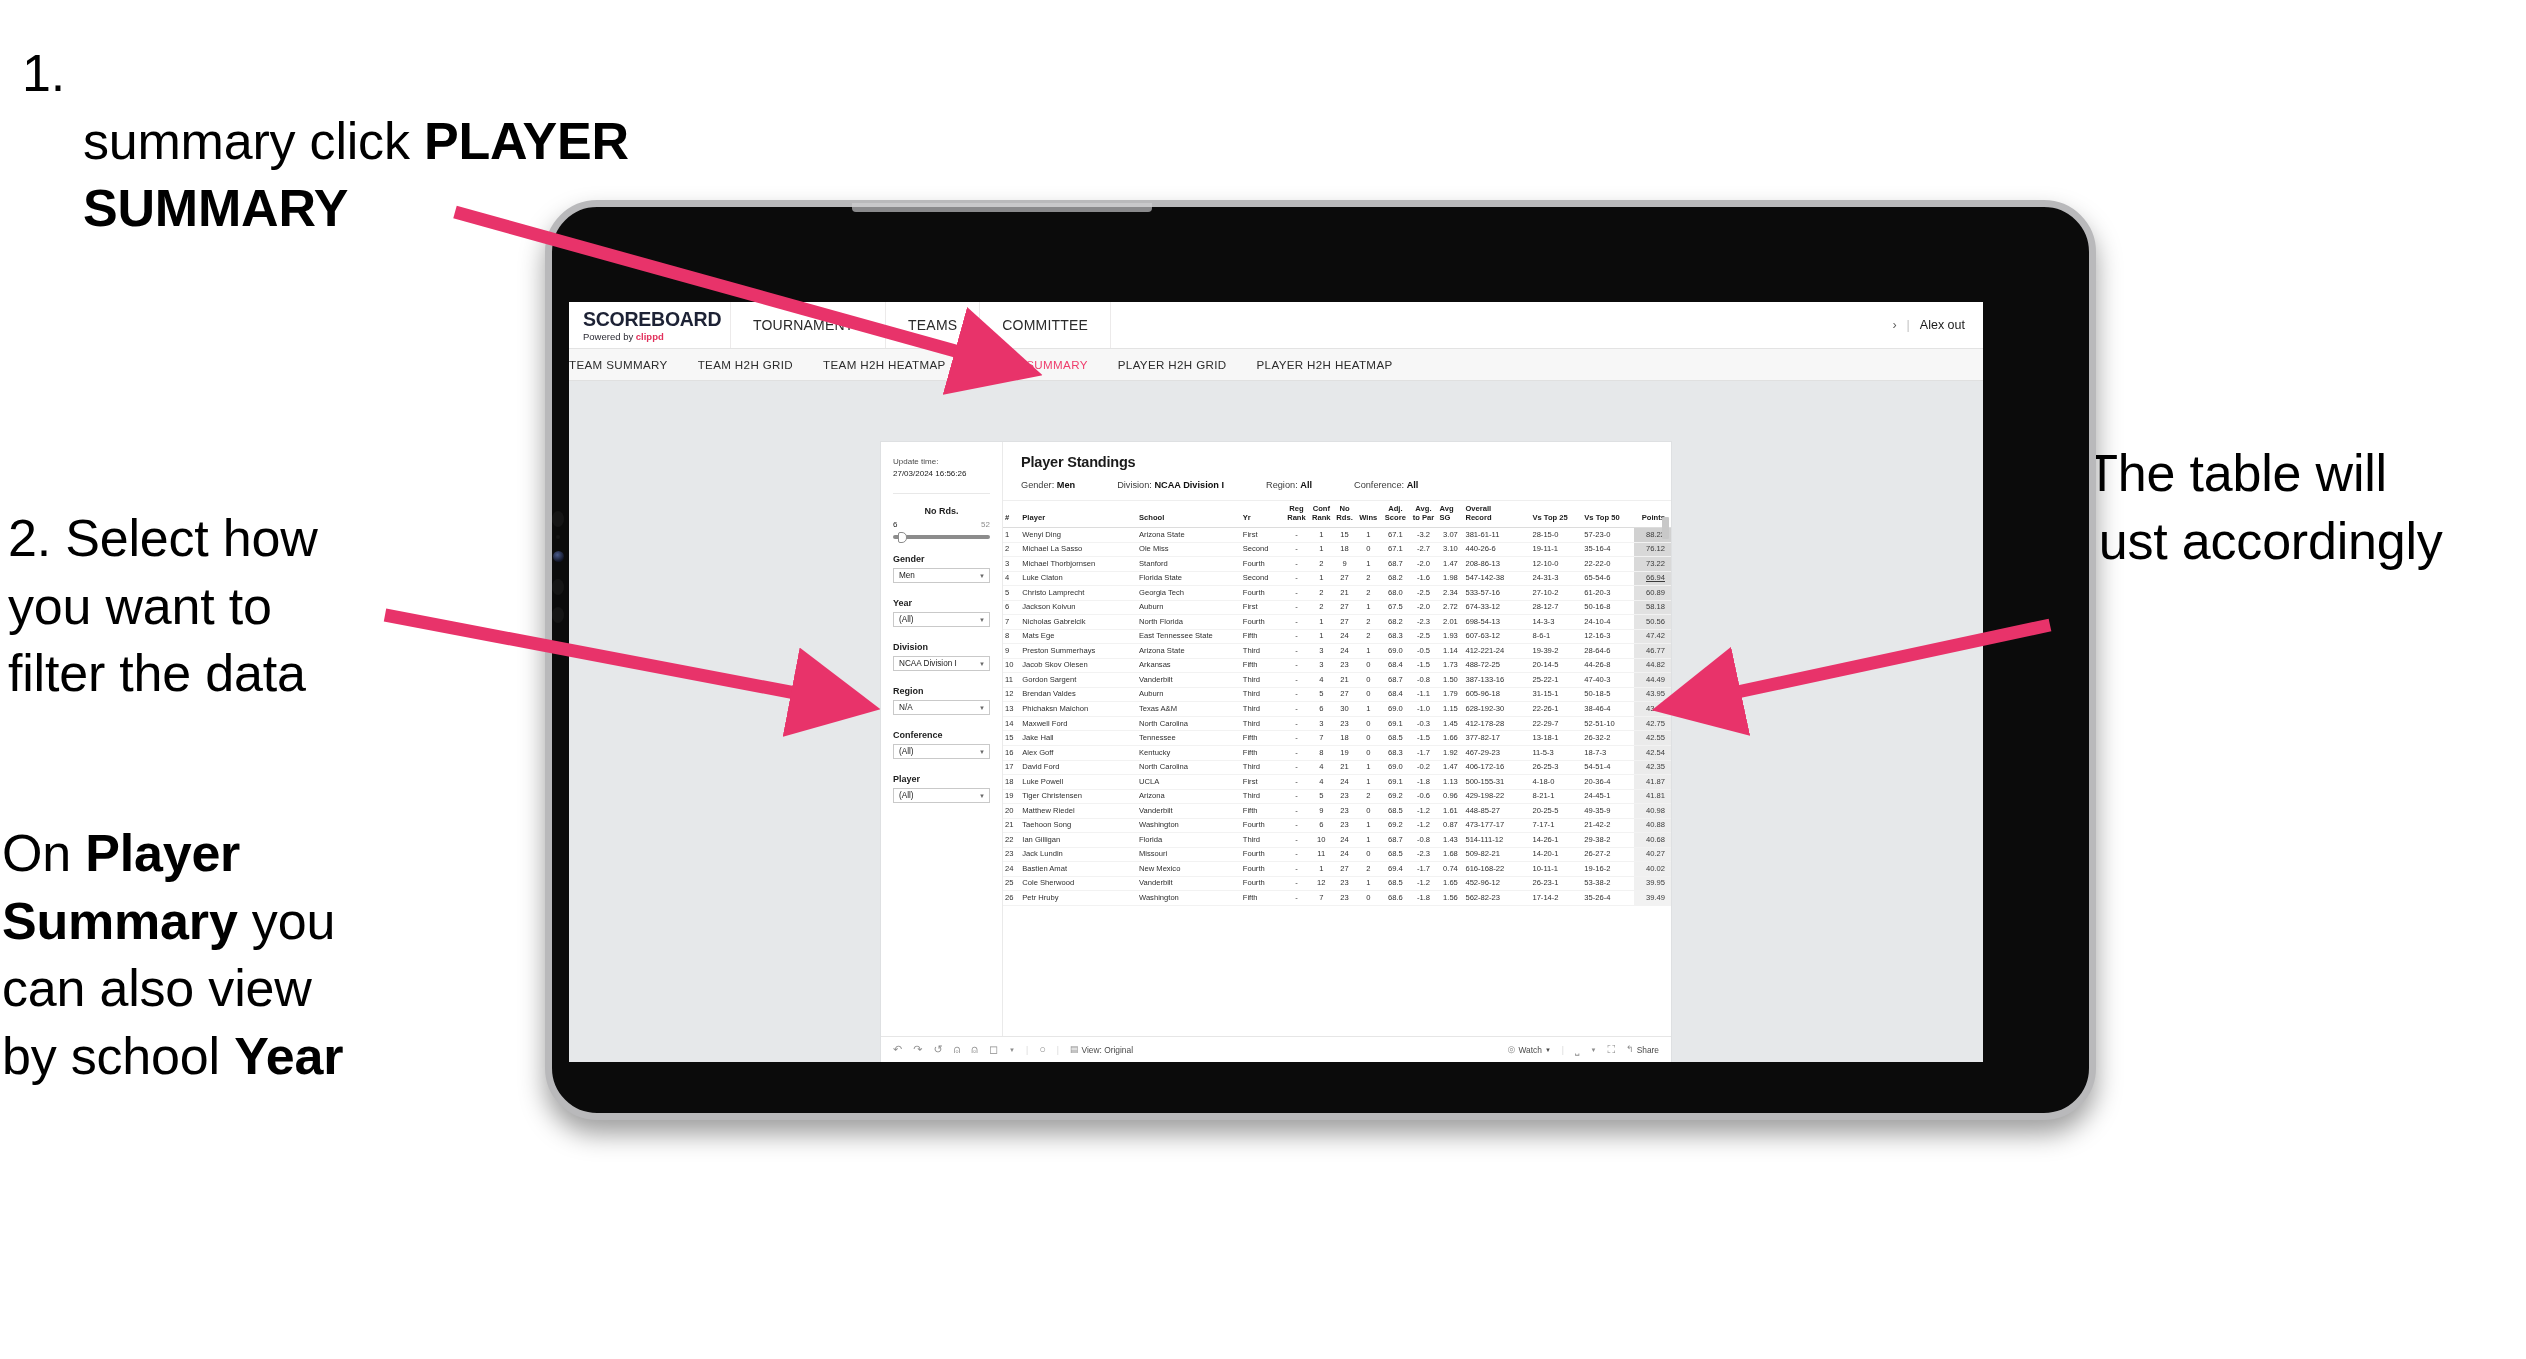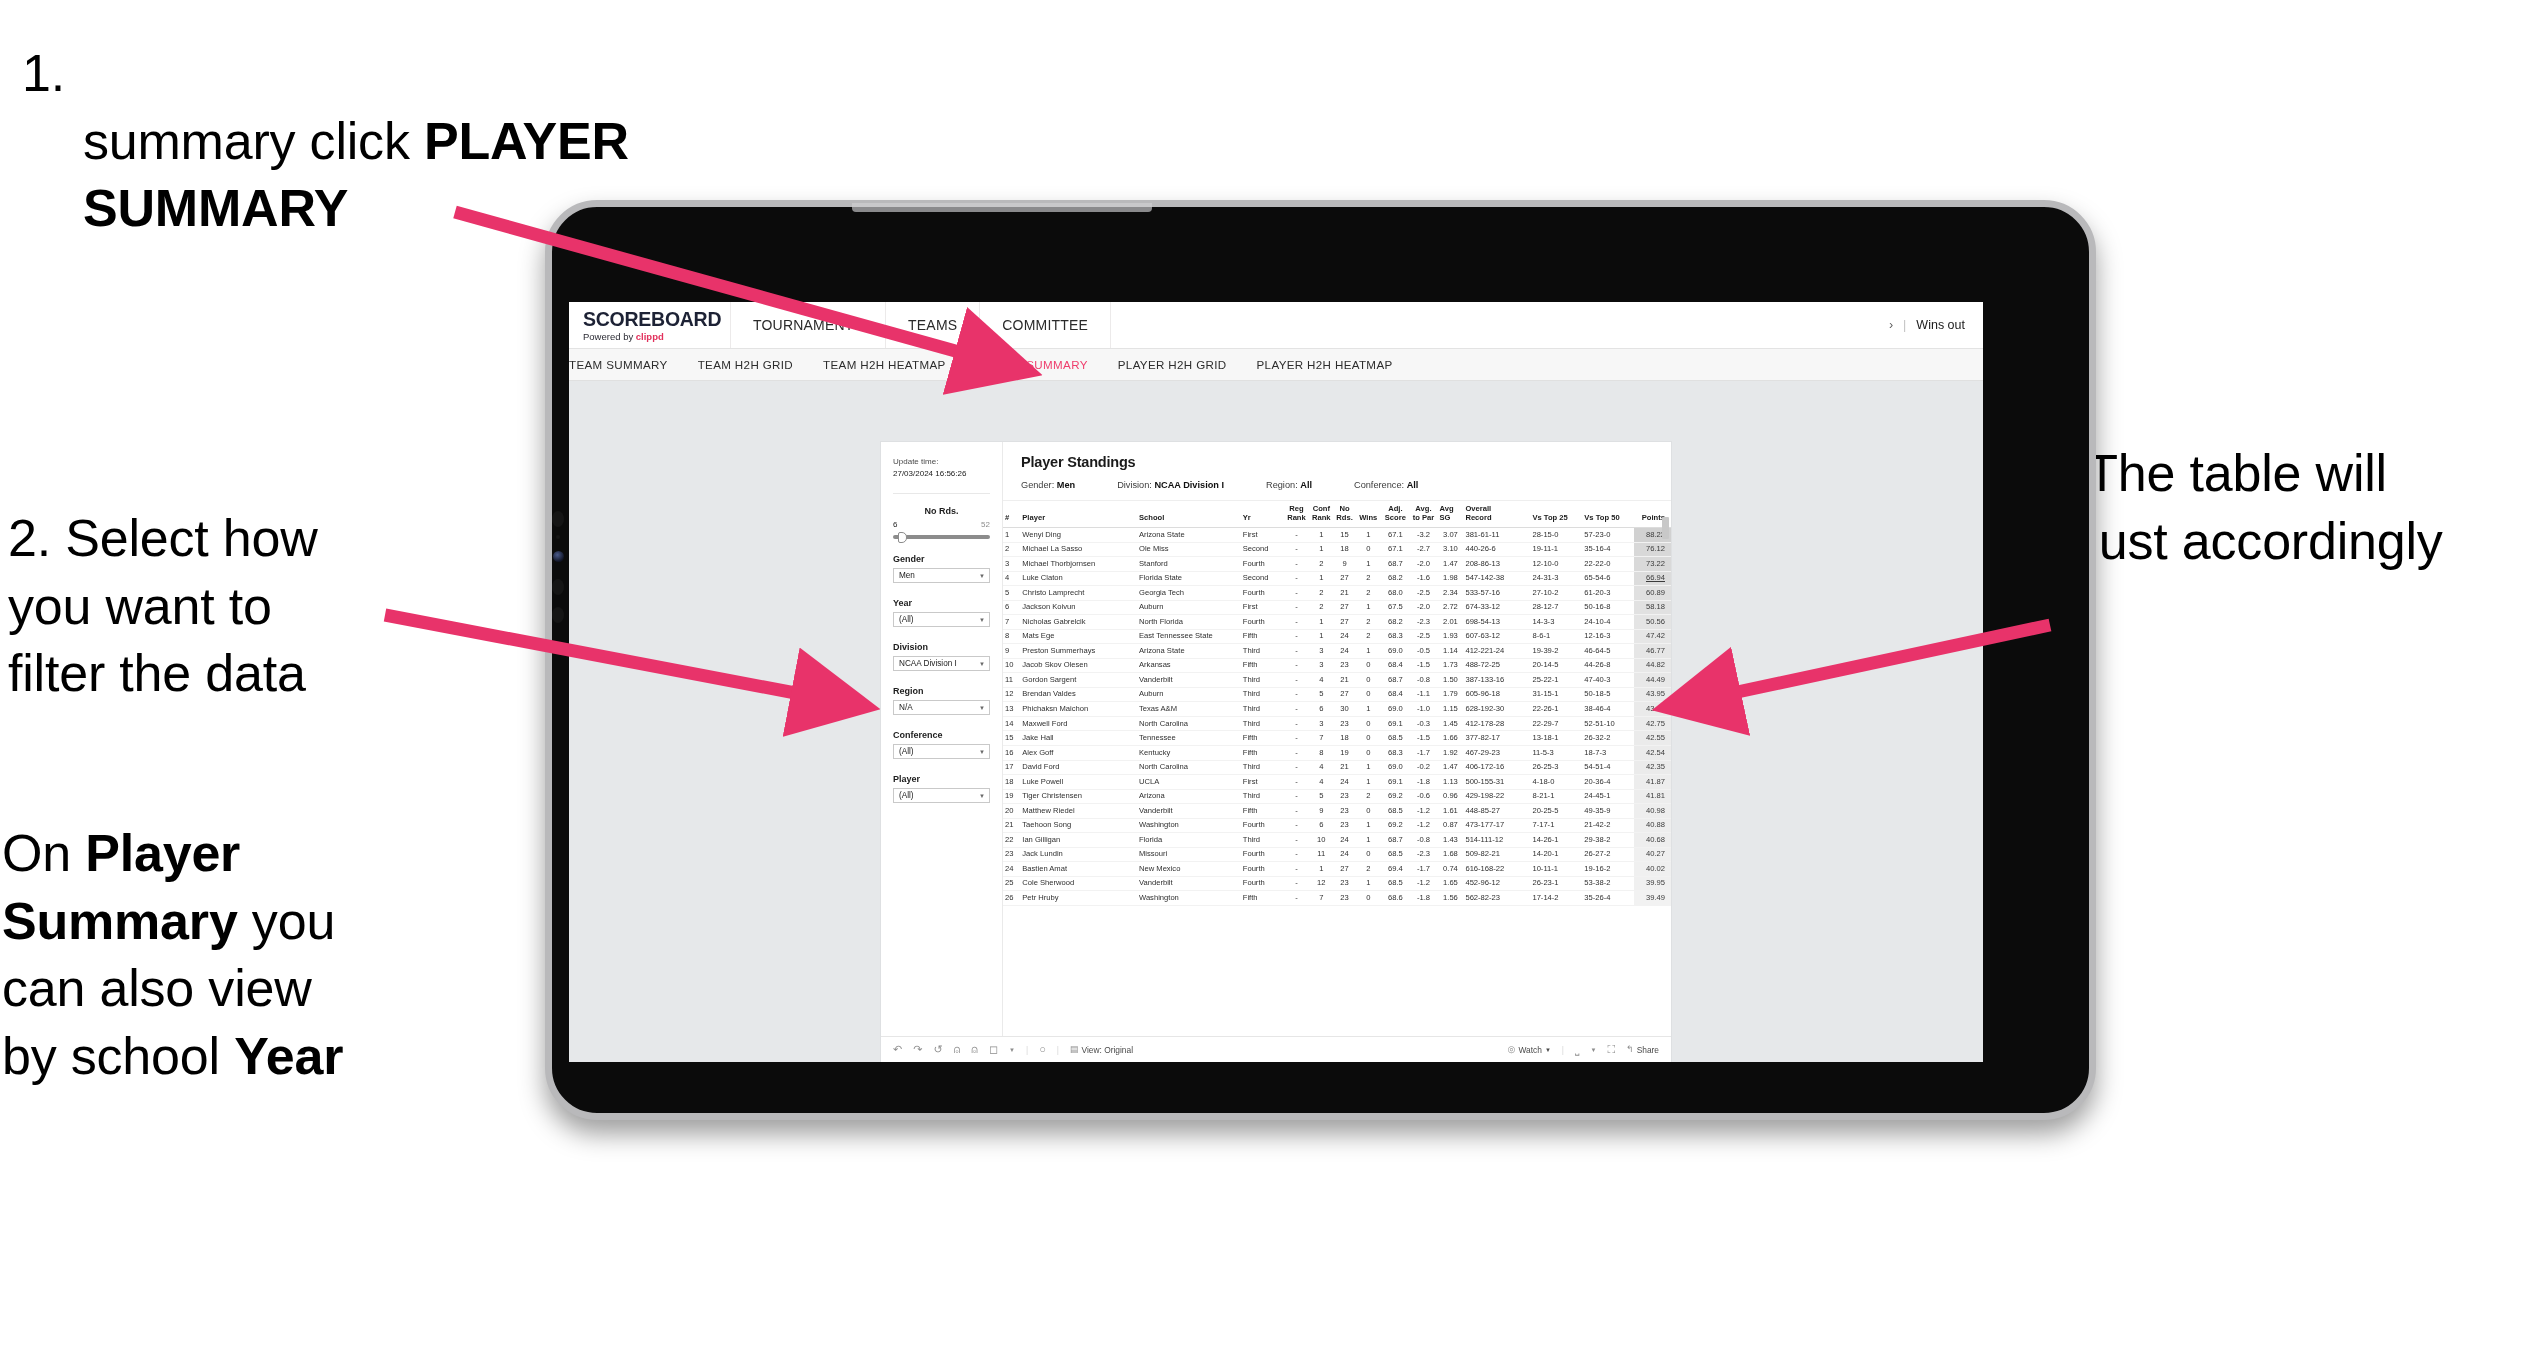--- a/index.html
+++ b/index.html
@@ -234,21 +234,21 @@
           <div class="sub">
             <span>Powered by </span><span class="clippd">clippd</span>
           </div>
         </div>
         <div class="navitem">TOURNAMENTS</div>
         <div class="navitem">TEAMS</div>
         <div class="navitem">COMMITTEE</div>
         <div class="appbar-right">
           <span class="trunc">›</span>
           <span class="sep">|</span>
-          <span>Wins out</span>
+          <span>Alex out</span>
         </div>
       </div>
 
       <div class="tabbar">
         <div class="tab">TEAM SUMMARY</div>
         <div class="tab">TEAM H2H GRID</div>
         <div class="tab">TEAM H2H HEATMAP</div>
         <div class="tab active">PLAYER SUMMARY</div>
         <div class="tab">PLAYER H2H GRID</div>
         <div class="tab">PLAYER H2H HEATMAP</div>
@@ -509,21 +509,21 @@
                         <td class="c-yr">Third</td>
                         <td class="c-rr">-</td>
                         <td class="c-cr">3</td>
                         <td class="c-nr">24</td>
                         <td class="c-wins">1</td>
                         <td class="c-adj">69.0</td>
                         <td class="c-atp">-0.5</td>
                         <td class="c-sg">1.14</td>
                         <td class="c-rec">412-221-24</td>
                         <td class="c-t25">19-39-2</td>
-                        <td class="c-t50">46-64-5</td>
+                        <td class="c-t50">28-64-6</td>
                         <td class="c-pts" style="background: rgba(90, 90, 90, 0.15); color: rgb(58, 58, 58);">46.77</td>
                       </tr>
                       <tr>
                         <td class="c-rank">10</td>
                         <td class="c-play">Jacob Skov Olesen</td>
                         <td class="c-sch">Arkansas</td>
                         <td class="c-yr">Fifth</td>
                         <td class="c-rr">-</td>
                         <td class="c-cr">3</td>
                         <td class="c-nr">23</td>

